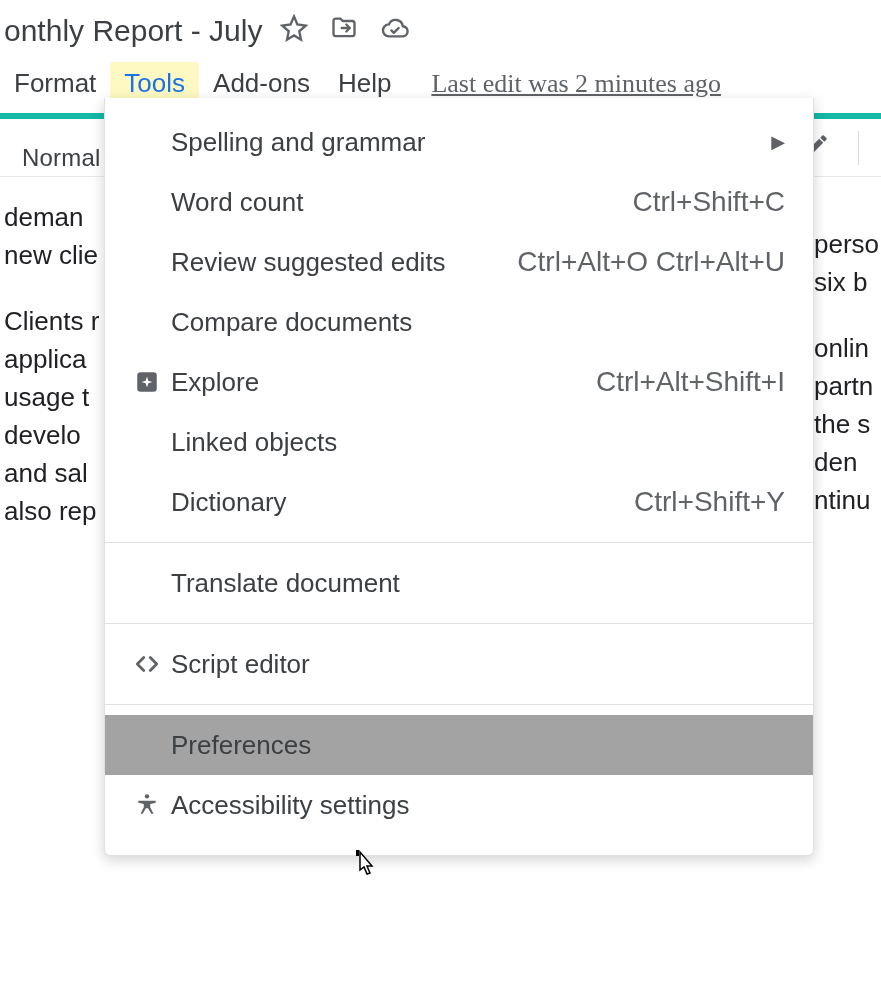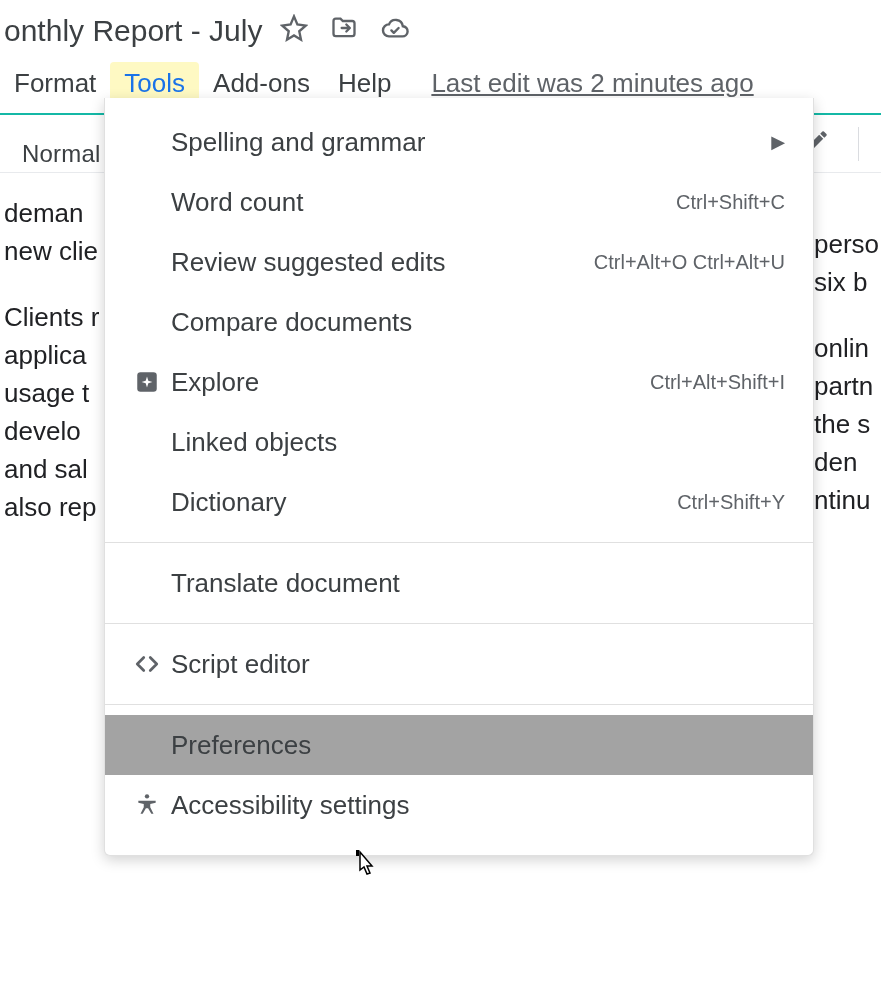--- a/index.html
+++ b/index.html
@@ -33,37 +33,38 @@
     gap: 22px;
     color: #5f6368;
   }
   .menubar {
     display: flex;
     align-items: center;
     gap: 0;
     padding: 6px 0 8px 0;
     font-size: 26px;
     color: #3c4043;
-    border-bottom: 2px solid #14b8a6;
+    border-bottom: 6px solid #14b8a6;
     overflow: hidden;
     white-space: nowrap;
   }
   .menubar .menu-item {
     padding: 6px 14px;
     border-radius: 4px;
   }
   .menubar .menu-item.active {
     background: #fef9c3;
     color: #1a73e8;
   }
   .last-edit {
     color: #5f6368;
     text-decoration: underline;
     padding-left: 26px;
     font-size: 26px;
+    font-family: Liberation Serif, serif;
   }
   .toolbar {
     display: flex;
     align-items: center;
     padding: 8px 22px;
     border-bottom: 1px solid #e8eaed;
     font-size: 24px;
     color: #3c4043;
     gap: 18px;
     height: 58px;
@@ -124,21 +125,21 @@
     align-items: center;
     justify-content: center;
     color: #5f6368;
     flex: 0 0 48px;
   }
   .dropdown .label {
     flex: 1 1 auto;
   }
   .dropdown .shortcut {
     color: #5f6368;
-    font-size: 20px;
+    font-size: 28px;
   }
   .dropdown .submenu-arrow {
     color: #5f6368;
     font-size: 18px;
     padding-left: 10px;
   }
   .dropdown .sep {
     height: 1px;
     background: #e0e0e0;
     margin: 10px 0;

